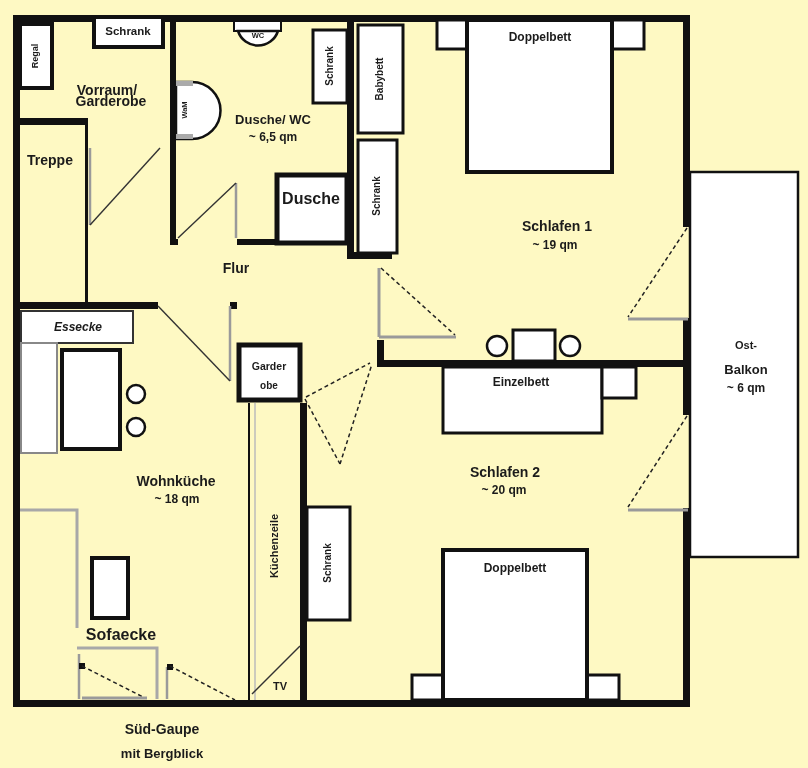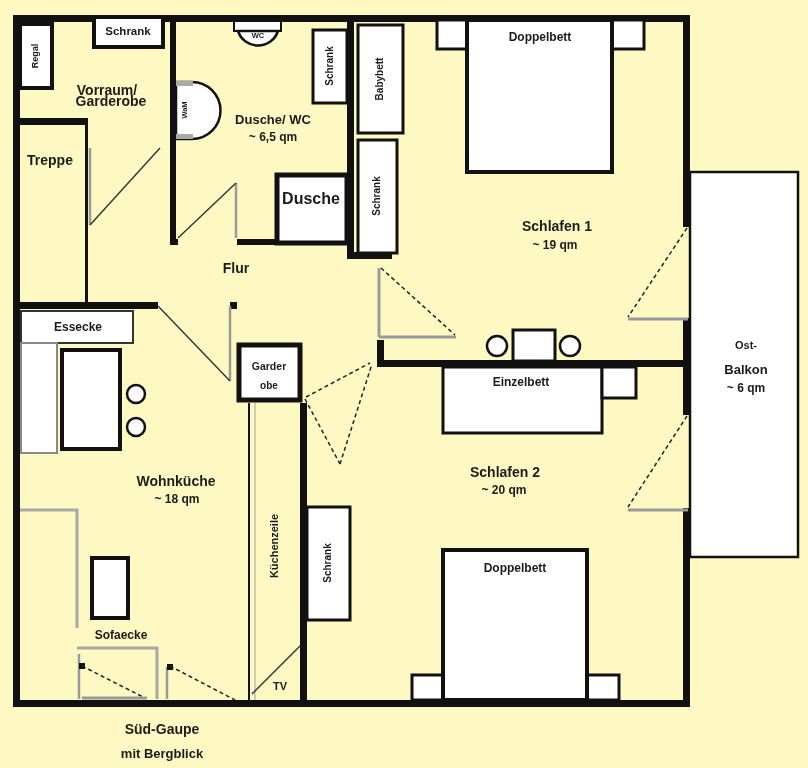--- a/index.html
+++ b/index.html
@@ -153,40 +153,40 @@
   <div class="lbl v furn" style="left:330px;top:66px;font-size:10px;">Schrank</div>
   <div class="lbl v furn" style="left:380px;top:79px;font-size:10px;">Babybett</div>
   <div class="lbl v furn" style="left:377px;top:196px;font-size:10px;">Schrank</div>
 
   <div class="lbl furn" style="left:540px;top:37px;font-size:12px;">Doppelbett</div>
   <div class="lbl room" style="left:557px;top:226px;">Schlafen 1</div>
   <div class="lbl qm" style="left:555px;top:245px;">~ 19 qm</div>
 
   <div class="lbl room" style="left:236px;top:268px;">Flur</div>
 
-  <div class="lbl furn" style="left:78px;top:327px;font-size:12px;">Essecke</div>
+  <div class="lbl furn" style="left:78px;top:327px;font-size:12px;font-style:italic;">Essecke</div>
   <div class="lbl furn" style="left:269px;top:366px;font-size:10.5px;">Garder</div>
   <div class="lbl furn" style="left:269px;top:386px;font-size:10px;">obe</div>
 
   <div class="lbl furn" style="left:521px;top:382px;font-size:12px;">Einzelbett</div>
 
   <div class="lbl room" style="left:746px;top:345px;font-size:11px;">Ost-</div>
   <div class="lbl room" style="left:746px;top:369px;font-size:13px;">Balkon</div>
   <div class="lbl qm" style="left:746px;top:388px;">~ 6 qm</div>
 
   <div class="lbl room" style="left:176px;top:481px;">Wohnküche</div>
   <div class="lbl qm" style="left:177px;top:499px;">~ 18 qm</div>
 
   <div class="lbl room" style="left:505px;top:472px;">Schlafen 2</div>
   <div class="lbl qm" style="left:504px;top:490px;">~ 20 qm</div>
 
   <div class="lbl v furn" style="left:274px;top:546px;font-size:11px;">Küchenzeile</div>
   <div class="lbl v furn" style="left:328px;top:563px;font-size:10px;">Schrank</div>
 
   <div class="lbl furn" style="left:515px;top:568px;font-size:12px;">Doppelbett</div>
 
-  <div class="lbl furn" style="left:121px;top:635px;font-size:12px;">Sofaecke</div>
+  <div class="lbl furn" style="left:121px;top:635px;font-size:16px;">Sofaecke</div>
   <div class="lbl furn" style="left:280px;top:686px;font-size:11px;">TV</div>
 
   <div class="lbl cap" style="left:147px;top:729px;">Süd-Gaupe</div>
   <div class="lbl cap" style="left:147px;top:753px;font-size:13px;">mit Bergblick</div>
 
 </div>
 
 </body></html>

